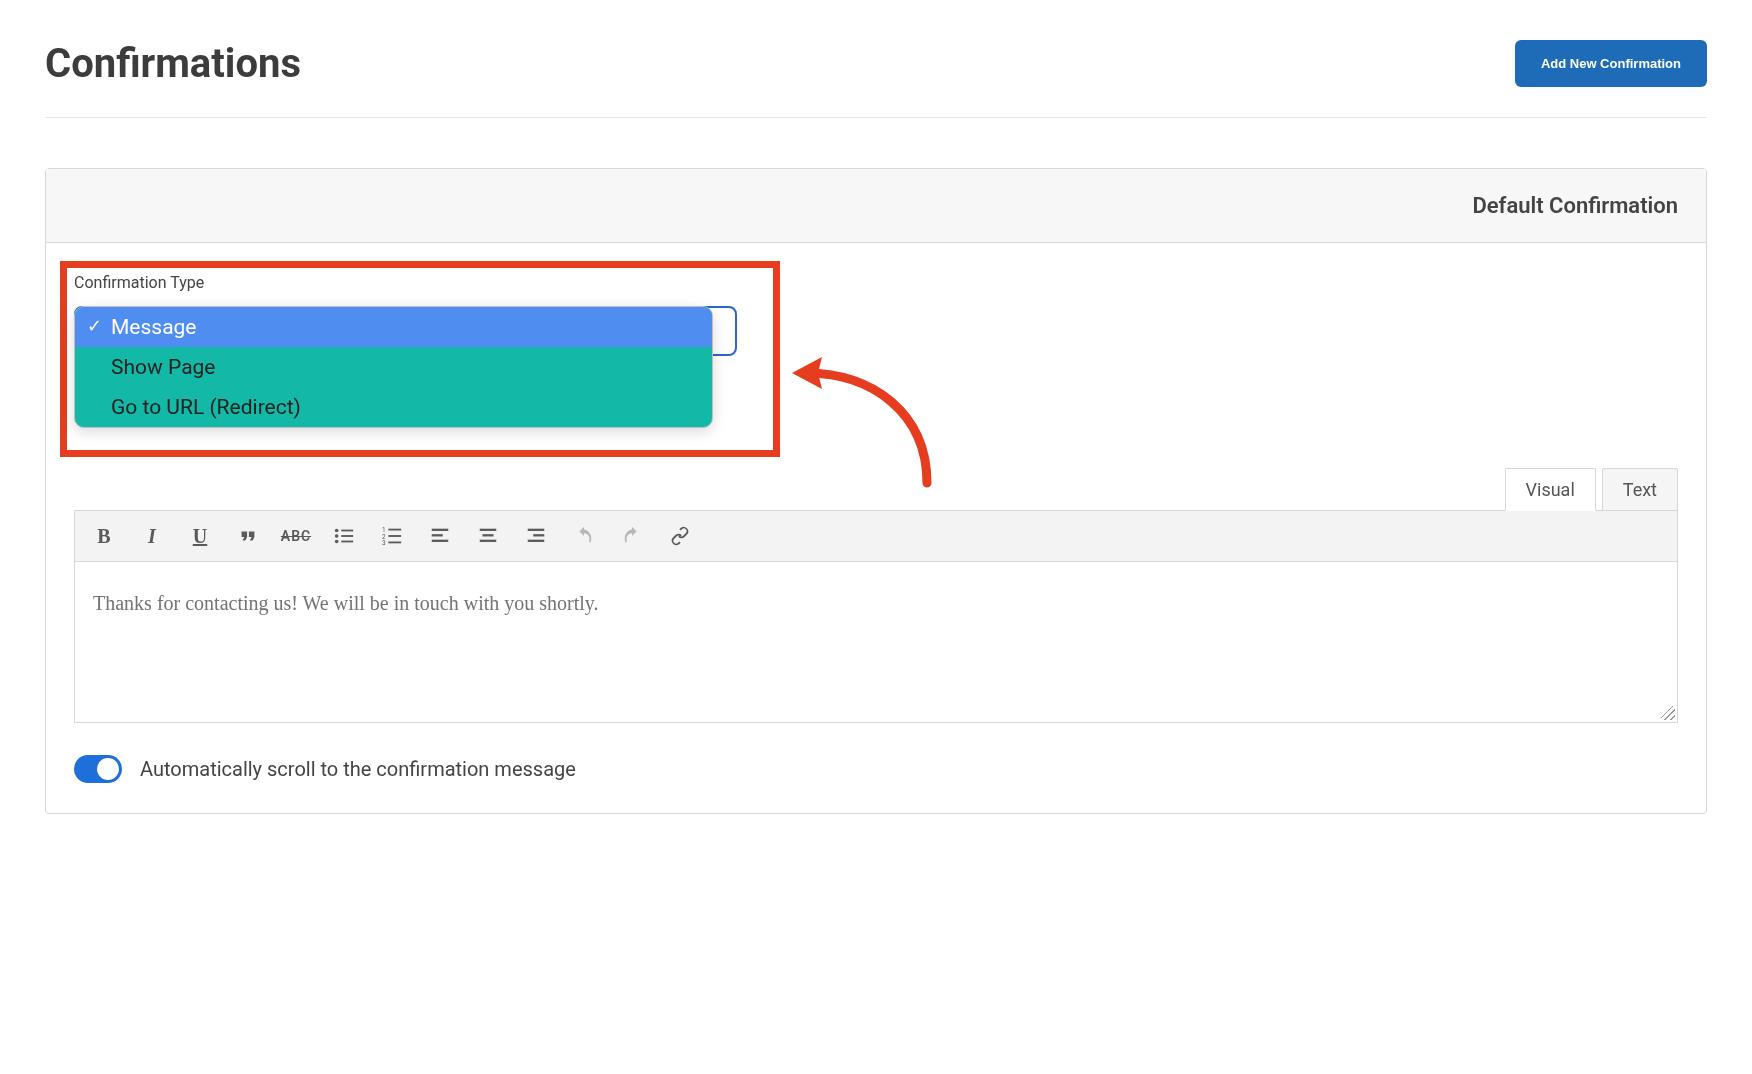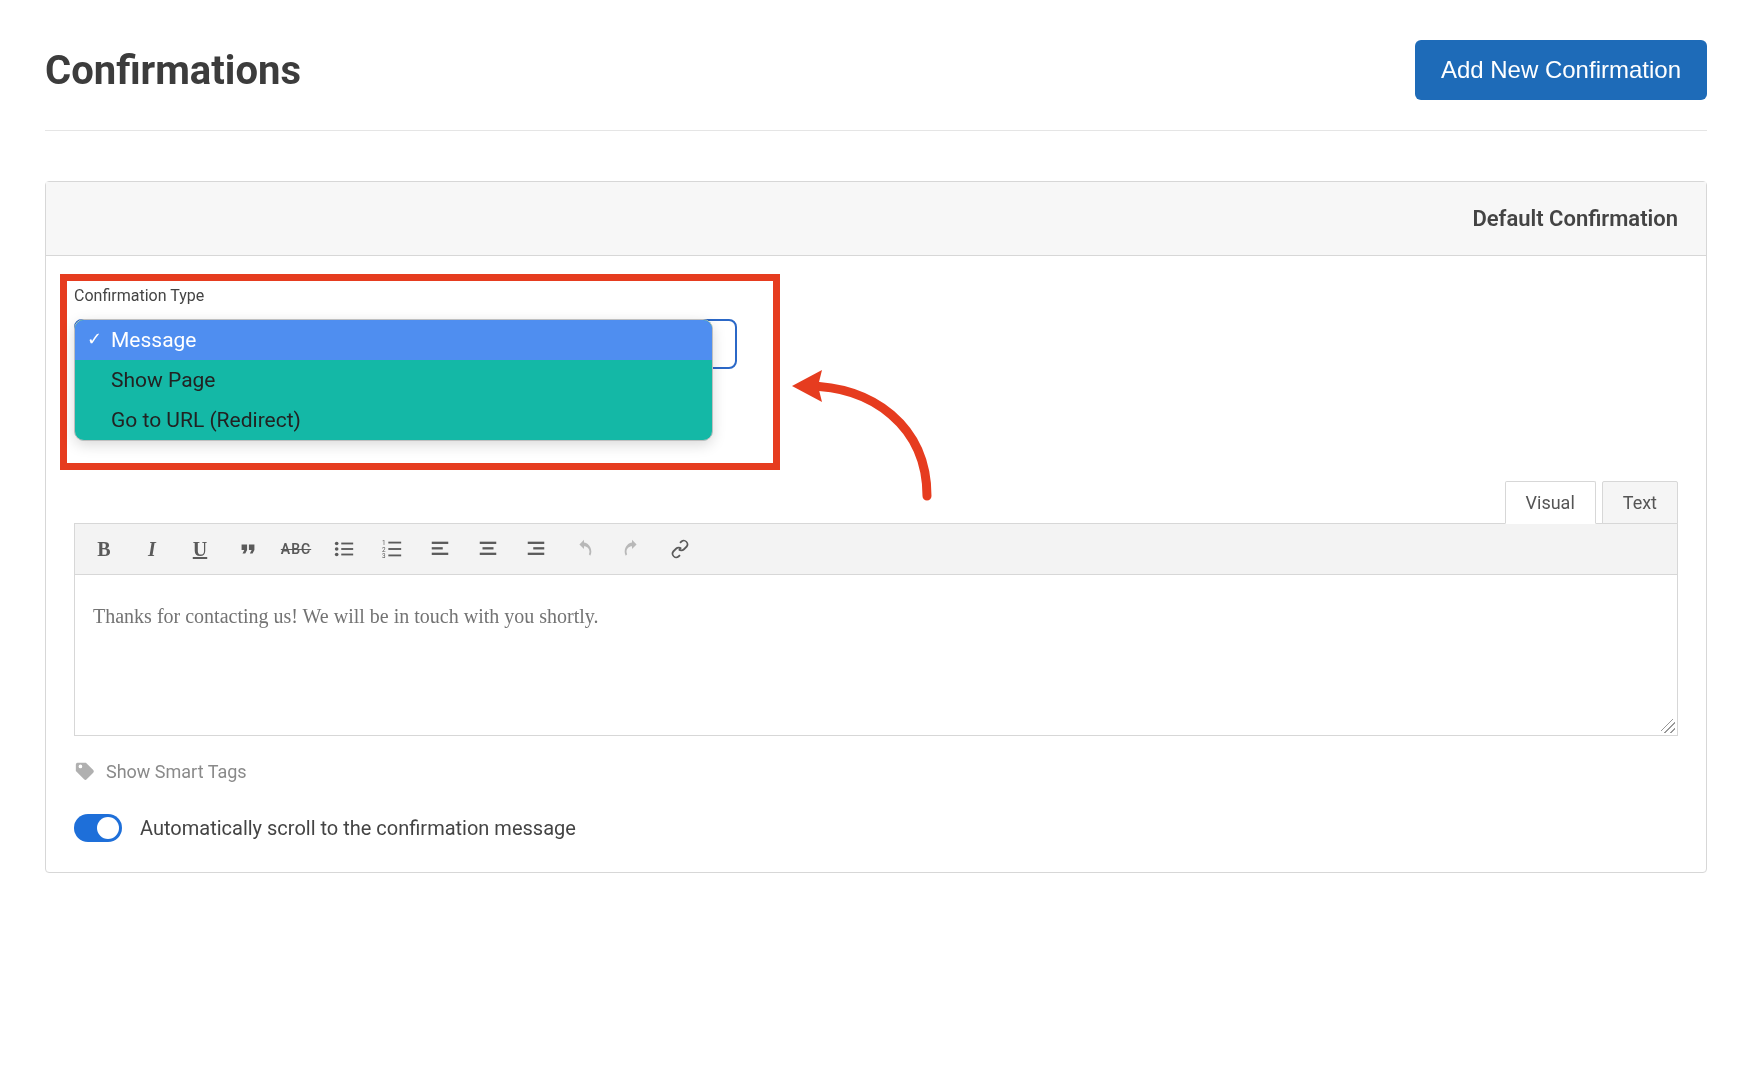--- a/index.html
+++ b/index.html
@@ -20,22 +20,22 @@
   .page-title {
     font-size: 40px;
     font-weight: 700;
     color: #3c3c3c;
   }
   .add-btn {
     background: #1e6bb8;
     color: #fff;
     border: none;
     border-radius: 6px;
-    font-size: 24px;
-    font-weight: 400;
+    font-size: 13px;
+    font-weight: 700;
     padding: 16px 26px;
     cursor: pointer;
   }
   .panel {
     border: 1px solid #d7d7d7;
     border-radius: 4px;
     background: #fff;
   }
   .panel-header {
     background: #f7f7f7;
@@ -323,26 +323,20 @@
               <path d="M10 13a5 5 0 0 0 7 0l3-3a5 5 0 0 0-7-7l-1.7 1.7 1.4 1.4L14.5 4.3a3 3 0 0 1 4.2 4.2l-3 3a3 3 0 0 1-4.2 0zM14 11a5 5 0 0 0-7 0l-3 3a5 5 0 0 0 7 7l1.7-1.7-1.4-1.4-1.8 1.8a3 3 0 0 1-4.2-4.2l3-3a3 3 0 0 1 4.2 0z"></path>
             </svg>
         </div>
       </div>
       <div class="editor-content">
         <span>Thanks for contacting us! We will be in touch with you shortly.</span>
         <div class="resize-grip"></div>
       </div>
     </div>
 
-    <div class="smart-tags">
-      <svg viewBox="0 0 24 24">
-          <path d="M21 11l-8-8-9 .01A2 2 0 0 0 2 5v7l9 9a2 2 0 0 0 2.83 0L21 13.83A2 2 0 0 0 21 11zM7 9a2 2 0 1 1 0-4 2 2 0 0 1 0 4z"></path>
-        </svg>
-      <span>Show Smart Tags</span>
-    </div>
 
     <div class="toggle-row">
       <div class="toggle"></div>
       <span>Automatically scroll to the confirmation message</span>
     </div>
 
   </div>
 </div>
 
 </body></html>

